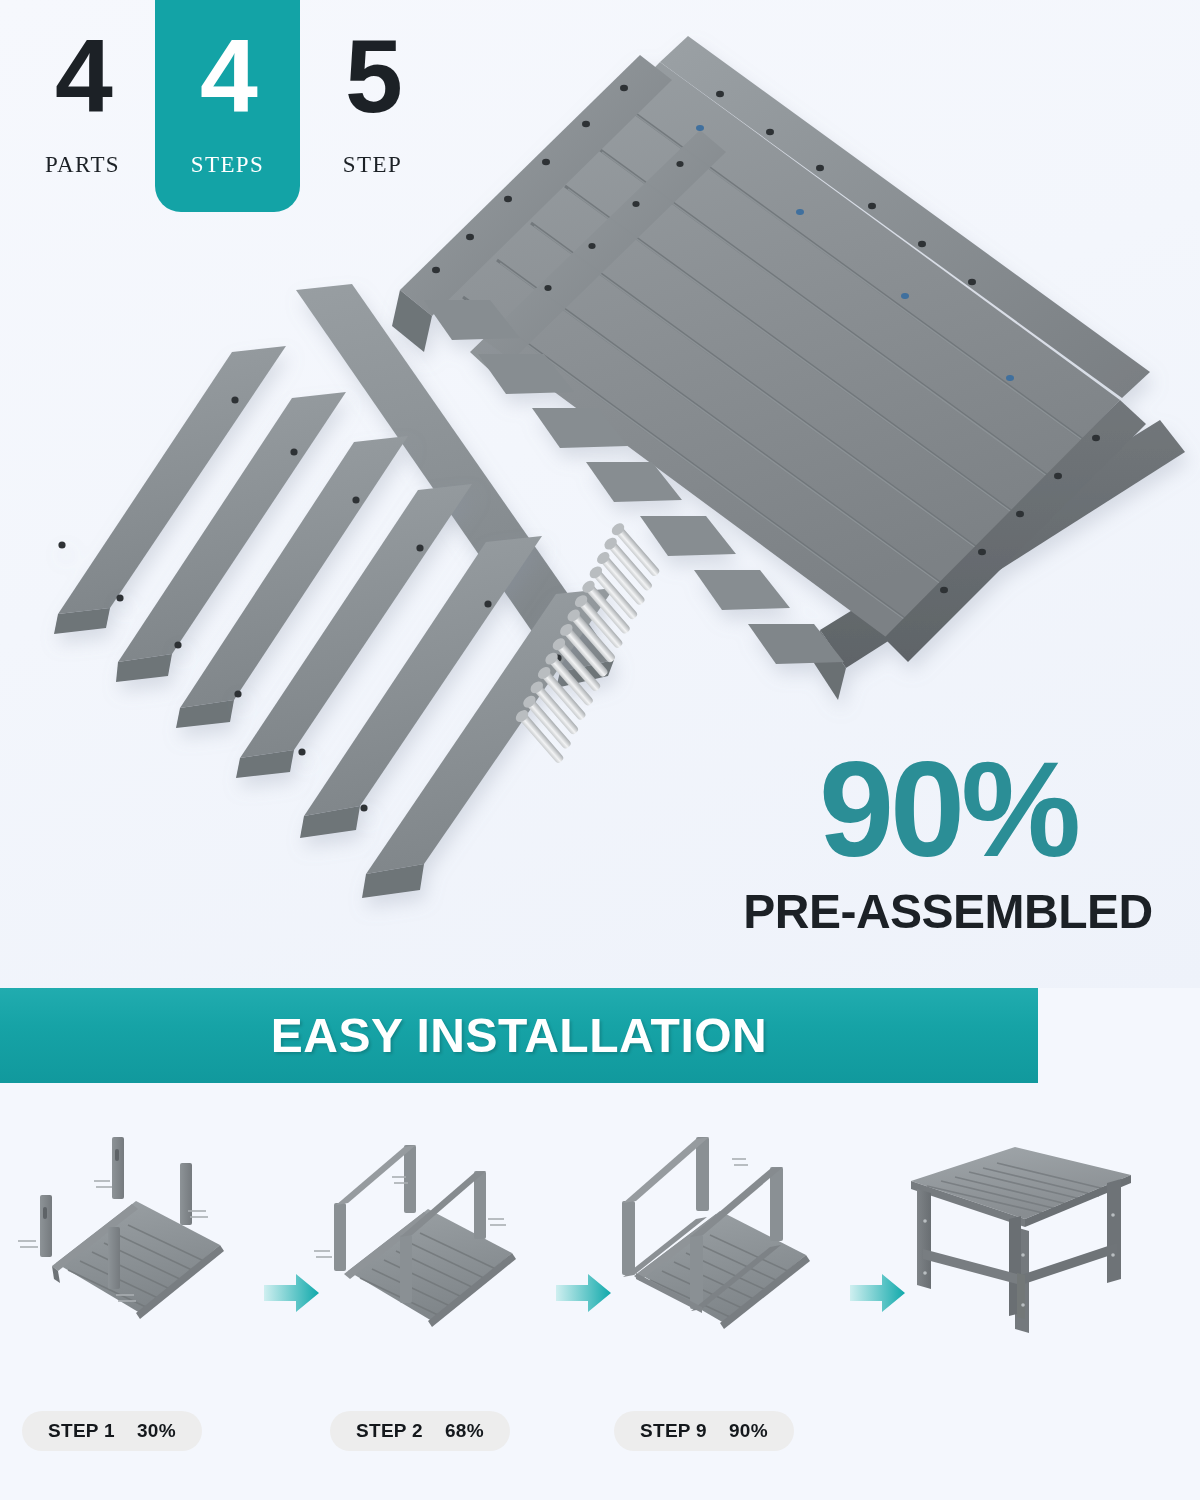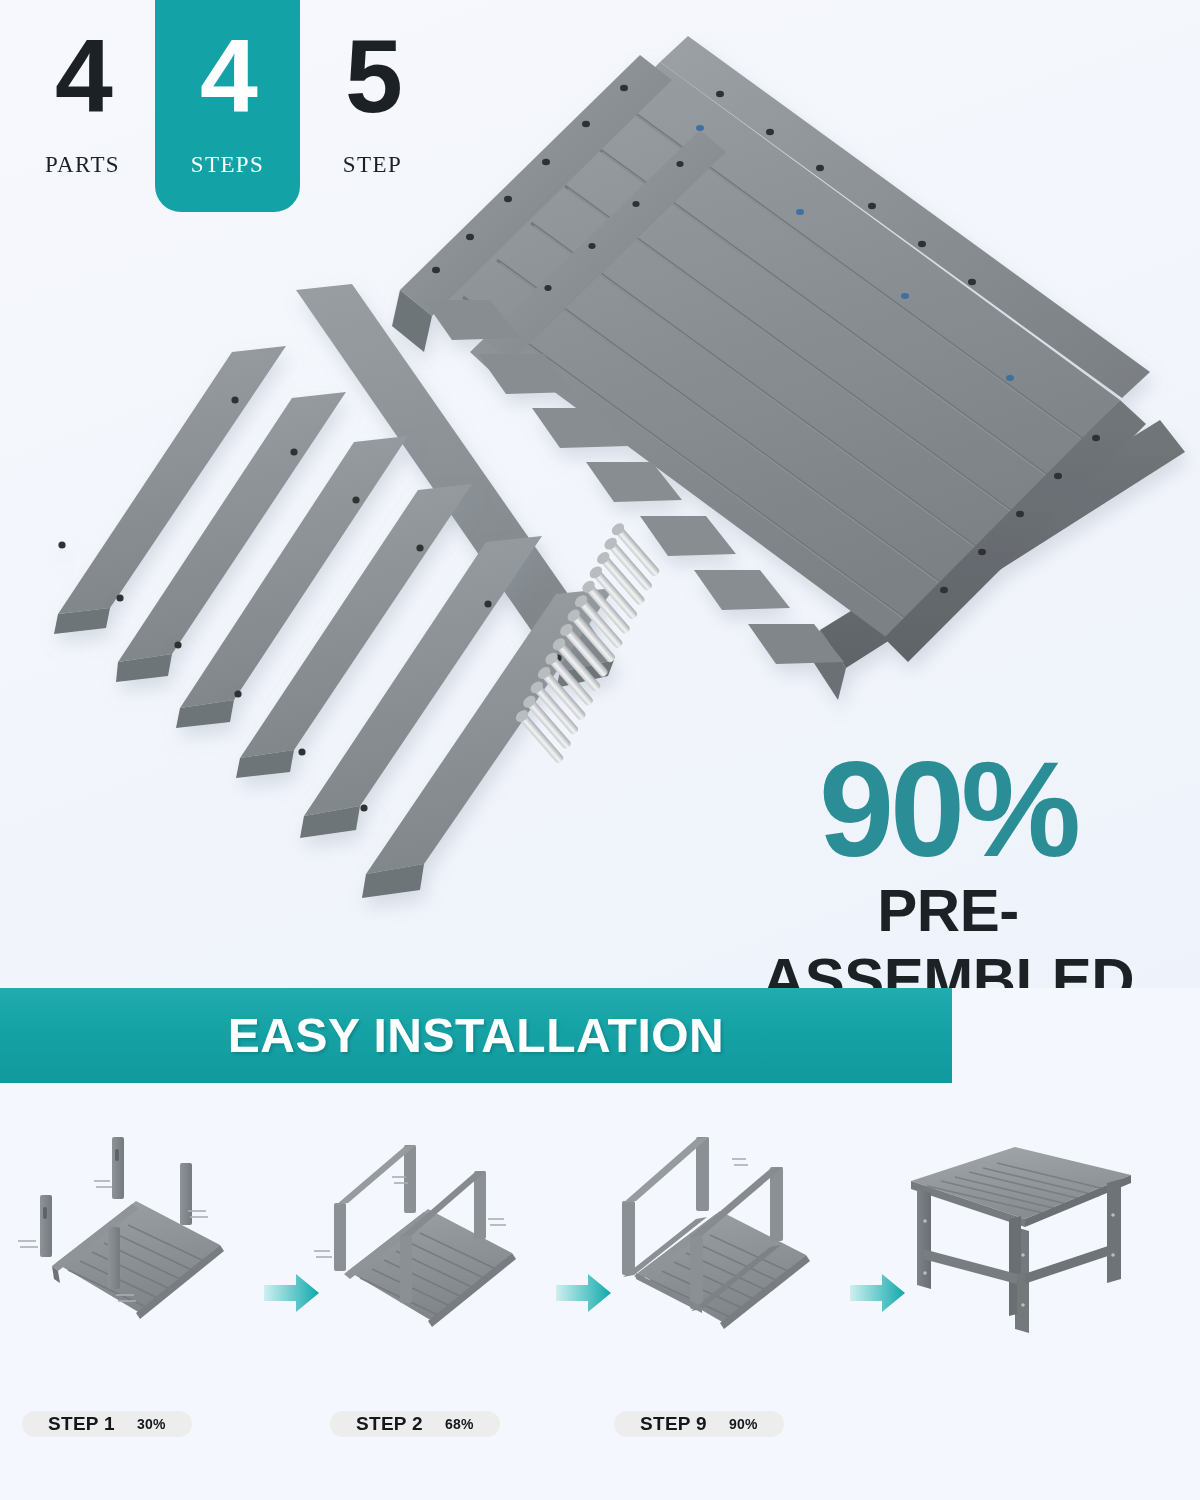--- a/index.html
+++ b/index.html
@@ -34,28 +34,28 @@
   #stat-steps {
     left:155px; background:#13a3a6;
     border-radius:0 0 26px 26px;
   }
   #stat-steps .num, #stat-steps .lbl { color:#ffffff; }
   #stat-mins { left:300px; }
 
   
   #pre-assembled { position:absolute; left:728px; top:748px; width:440px; text-align:center; }
   #pct { font-size:135px; font-weight:800; color:#2b8e96; line-height:0.92; letter-spacing:-4px; }
-  #pct-label { font-size:60px; font-weight:800; color:#1c2126; letter-spacing:-0.5px; margin-top:4px; }
+  #pct-label { font-size:48px; font-weight:800; color:#1c2126; letter-spacing:-0.5px; margin-top:12px; }
 
   
   #product-art { position:absolute; left:0; top:0; width:1200px; height:988px; }
 
   
   #banner {
-    position:absolute; left:0; top:988px; width:952px; height:95px;
+    position:absolute; left:0; top:988px; width:1038px; height:95px;
     background:linear-gradient(180deg,#21acaf 0%,#16a3a6 40%,#11999d 100%);
     display:flex; align-items:center; justify-content:center;
   }
   #banner-title {
     color:#ffffff; font-size:48px; font-weight:800;
     letter-spacing:0.5px;
     text-shadow:2px 2px 3px rgba(0,0,0,.16);
   }
 
   
@@ -69,25 +69,25 @@
   #step-3 { left:594px; }
   #step-4 { left:893px; }
 
   .step-art { position:absolute; left:0; top:0; width:258px; height:230px; }
 
   .arrow { position:absolute; top:148px; left:256px; width:56px; height:44px; }
 
   .step-pill {
     position:absolute; top:288px; left:14px;
     background:#ededed; border-radius:22px;
-    padding:2px 26px; display:inline-flex; gap:22px; align-items:center;
+    padding:9px 26px; display:inline-flex; gap:22px; align-items:center;
     white-space:nowrap;
   }
   .step-pill .sname { font-size:19px; font-weight:700; color:#14181c; letter-spacing:0.3px; }
-  .step-pill .spct  { font-size:14px; font-weight:700; color:#14181c; letter-spacing:0.3px; }
+  .step-pill .spct  { font-size:19px; font-weight:700; color:#14181c; letter-spacing:0.3px; }
   #step-4 .step-pill { left:24px; }
   #step-3 .step-pill { left:20px; }
   #step-2 .step-pill { left:30px; }
 </style>
 </head>
 <body>
 
 <div id="hero">
 
   <svg id="product-art" viewBox="0 0 1200 988" xmlns="http://www.w3.org/2000/svg">

